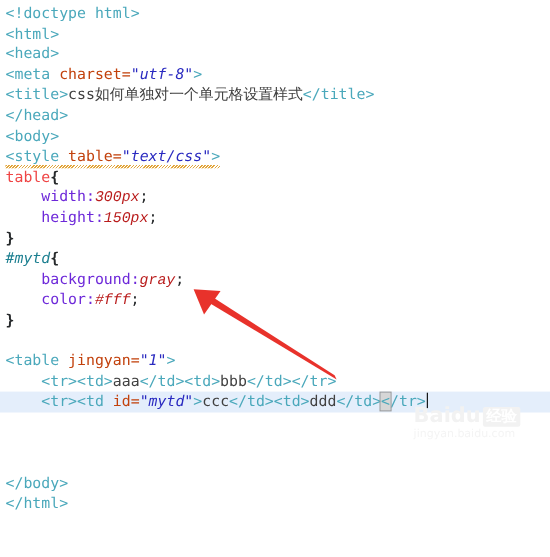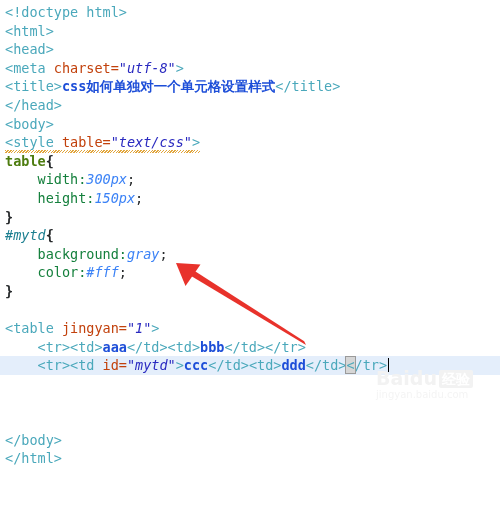--- a/index.html
+++ b/index.html
@@ -45,27 +45,27 @@
     background: #e4eefb;
     margin-left: -0px;
     padding-left: 5px;
     width: 500px;
   }
 
   
   .tag      { color: #4aa8bb; }
   .attr     { color: #c2410c; }
   .val      { color: #2a2ac0; font-style: italic; }
-  .txt      { color: #1d4ed8; font-weight: bold; }
+  .txt      { color: #404040; font-weight: normal; }
   .plain    { color: #26292b; }
-  .sel      { color: #4d7c0f; font-weight: bold; }
+  .sel      { color: #ef4444; font-weight: normal; }
   .selid    { color: #1c7f90; font-style: italic; }
   .brace    { color: #26292b; font-weight: bold; }
-  .prop     { color: #15803d; }
-  .cval     { color: #3b82f6; font-style: italic; }
+  .prop     { color: #6d28d9; }
+  .cval     { color: #b91c1c; font-style: italic; font-family: Liberation Mono, monospace; }
   .punc     { color: #26292b; }
 
   
   .wavy {
     display: inline-block;
     position: relative;
   }
   .wavy::after {
     content: "";
     position: absolute;

